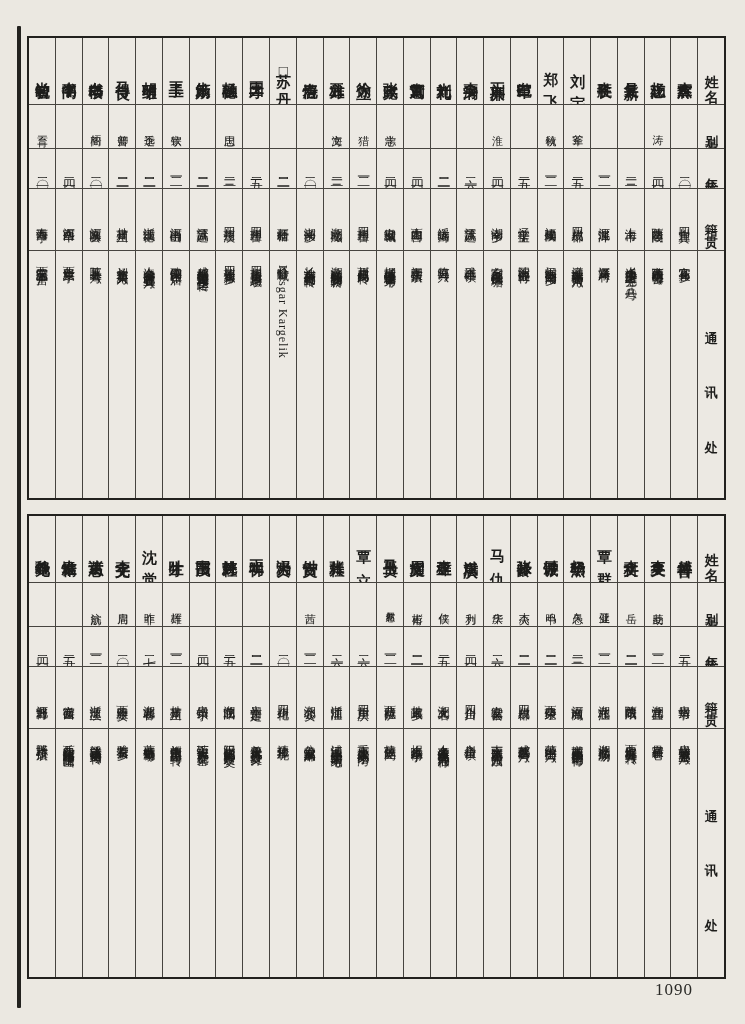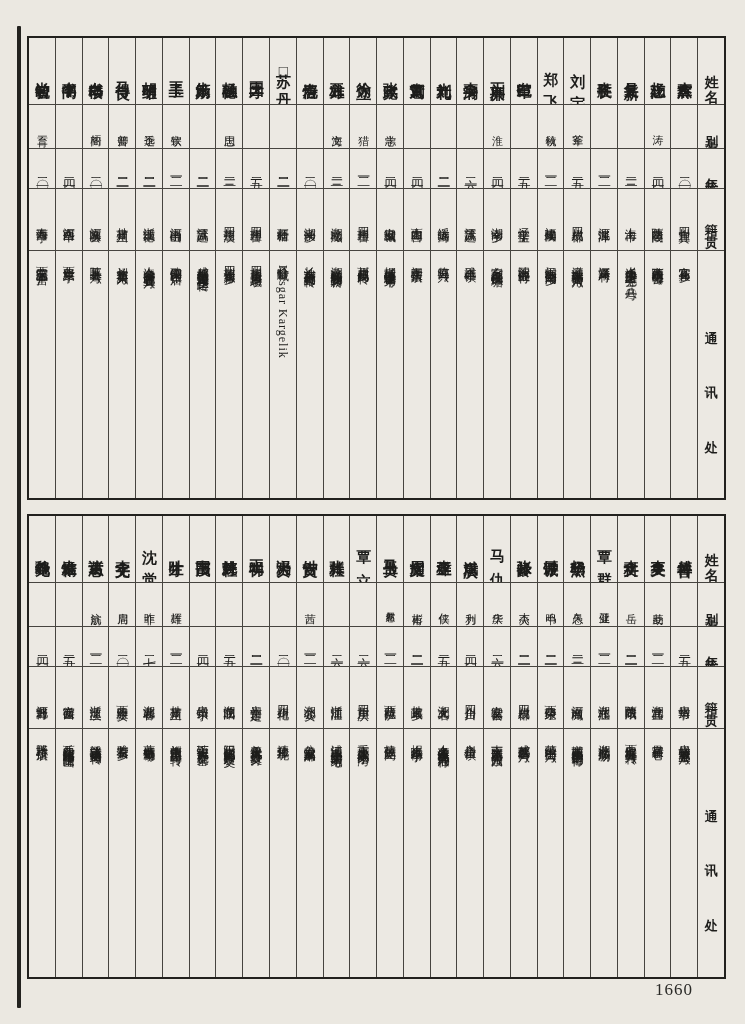--- a/index.html
+++ b/index.html
@@ -953,13 +953,13 @@
       </div>
       <div class="cell r-native">
         <span class="cell-text">河北博野</span>
       </div>
       <div class="cell r-address">
         <span class="cell-text">博野小店镇</span>
       </div>
     </div>
   </div>
 
-<div class="page-number">1660</div>
+<div class="page-number">1090</div>
 
 </body></html>

